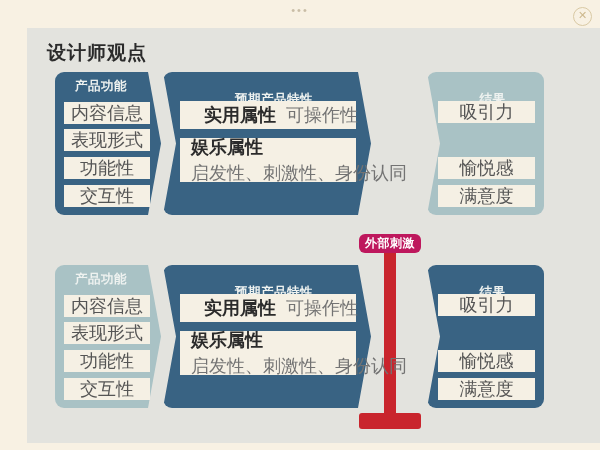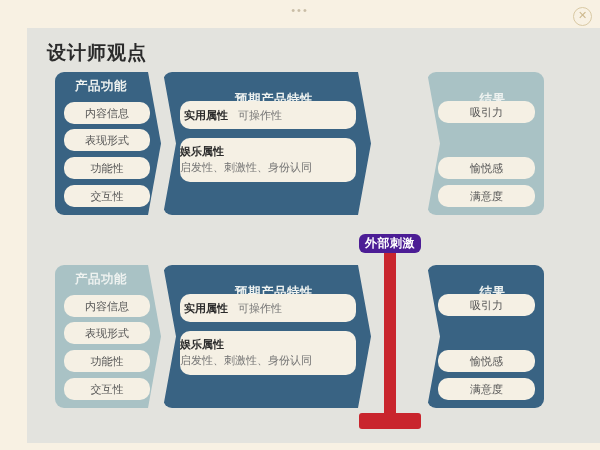--- a/index.html
+++ b/index.html
@@ -65,41 +65,41 @@
     text-align:center;
     font-size:12.5px;font-weight:700;color:#eef2f0;
     letter-spacing:.5px;white-space:nowrap;
   }
   .panel-title.shift{right:0;left:14px;margin-top:13px;}
 
   
   .chip{
     position:absolute;
     background:#f5f0e4;
-    border-radius:10px;
+    border-radius:0;
     box-sizing:border-box;
     color:#555;
-    font-size:11px;
+    font-size:18px;
     display:flex;align-items:center;justify-content:center;
     white-space:nowrap;
   }
-  .chip.leftal{justify-content:flex-start;padding-left:4px;}
+  .chip.leftal{justify-content:flex-start;padding-left:24px;}
   .chip.two{
     flex-direction:column;align-items:flex-start;justify-content:center;
-    line-height:1.45;text-align:center;
+    padding-left:11px;line-height:1.45;text-align:center;
   }
   .chip b{color:#2b2b2b;font-weight:700;}
   .chip .sub{color:#737373;}
   .chip .lead{color:#2b2b2b;font-weight:700;margin-right:10px;}
 
   
   .red-stem{position:absolute;background:#c9252d;}
   #red-label{
     position:absolute;
-    background:#4c1d95;color:#fff;
+    background:#be185d;color:#fff;
     font-size:12px;font-weight:700;
     border-radius:6px;
     display:flex;align-items:center;justify-content:center;
     white-space:nowrap;letter-spacing:.5px;
   }
 </style>
 </head>
 <body>
 
 <div id="app-chrome">

